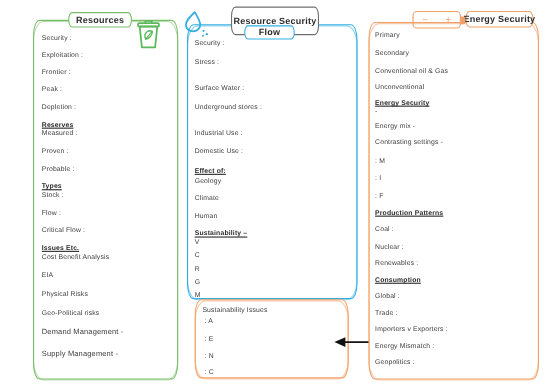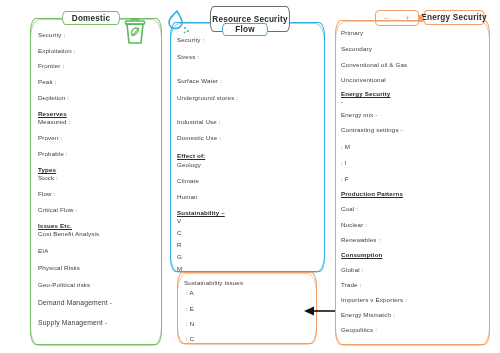--- a/index.html
+++ b/index.html
@@ -95,21 +95,21 @@
   }
 </style>
 </head>
 <body>
 
 <div class="canvas">
 
   <div class="panel panel-green" style="left:30px; top:18px; width:132px; height:327px;"></div>
 
   <div class="chip chip-green" style="left:62px; top:11px; width:58px; height:14px;">
-    <span>Domestic</span>
+    <span>Resources</span>
   </div>
 
   <svg class="icon" style="left:122px; top:17px;" width="26" height="28" viewBox="0 0 26 28">
     <path d="M5 7 L7 26 L19 26 L21 7 Z" fill="none" stroke="#5bb85b" stroke-width="1.6" stroke-linejoin="round"></path>
     <rect x="3.5" y="4" width="19" height="3.2" rx="1" fill="none" stroke="#5bb85b" stroke-width="1.6"></rect>
     <path d="M10 4 L10 2 L16 2 L16 4" fill="none" stroke="#5bb85b" stroke-width="1.4"></path>
     <path d="M13 11 C9.5 12.5 9 16 10.5 18.5 C13.5 18 16.5 15.5 16.5 11.5 C15.5 11 14 11 13 11 Z" fill="none" stroke="#5bb85b" stroke-width="1.3"></path>
     <path d="M10 19 L16 12" fill="none" stroke="#5bb85b" stroke-width="1.1"></path>
   </svg>
 

